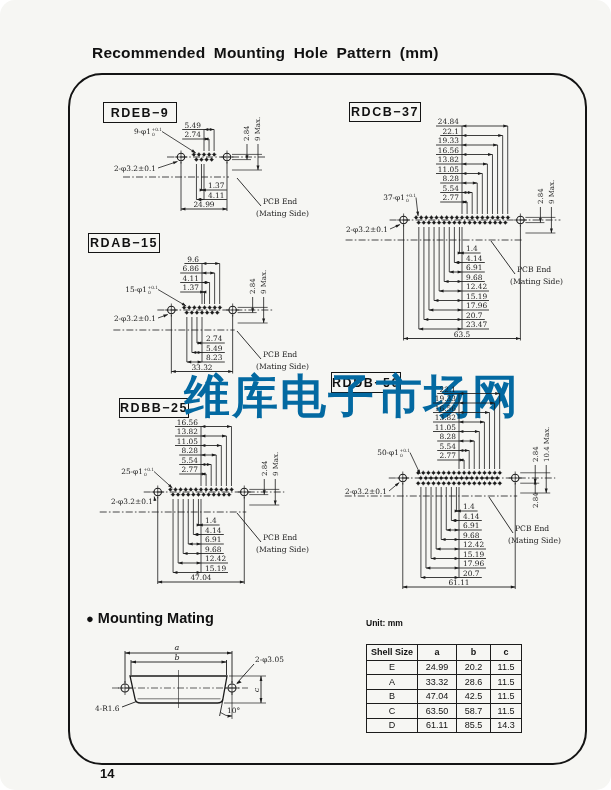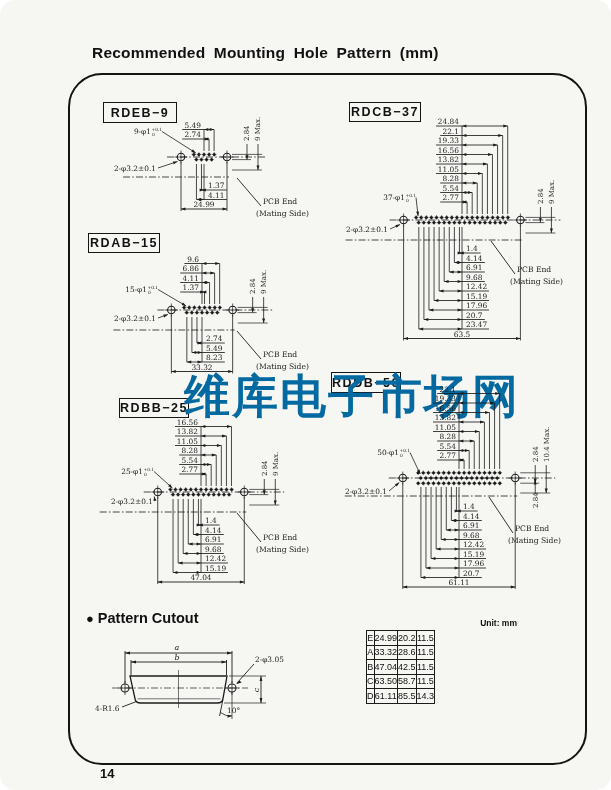--- a/index.html
+++ b/index.html
@@ -11,21 +11,21 @@
          border:2.6px solid #141414;border-radius:34px;}
   .dlabel{position:absolute;border:1.9px solid #141414;background:transparent;
          font-size:12.5px;font-weight:bold;letter-spacing:1.5px;color:#111;
          display:flex;align-items:center;justify-content:center;}
   .heading{position:absolute;left:86px;top:610px;font-size:14.5px;font-weight:bold;color:#111;}
   .heading .bullet{font-size:13px;margin-right:4px;}
   .watermark{position:absolute;left:184px;top:366px;font-size:46px;font-weight:bold;
          color:#0369a1;letter-spacing:2px;z-index:1;white-space:nowrap;}
   svg.layer{position:absolute;left:0;top:0;z-index:2;}
   .tablewrap{position:absolute;left:366px;top:618px;z-index:3;}
-  .unit{font-size:8.5px;font-weight:bold;text-align:right;width:151px;margin-bottom:2px;color:#111;}
+  .unit{font-size:8.5px;font-weight:bold;width:151px;margin-bottom:16px;color:#111;}
   table.shell{border-collapse:collapse;background:transparent;}
   table.shell th,table.shell td{border:1.2px solid #1c1c1c;font-size:9px;text-align:center;
          padding:0;height:13.5px;color:#111;}
   table.shell th{font-weight:bold;height:14.5px;}
   .c0{width:50px;}.c1{width:38px;}.c2{width:33px;}.c3{width:30px;}
   .pagenum{position:absolute;left:52px;top:766px;font-size:13px;font-weight:bold;color:#111;margin-left:48px;}
 </style>
 </head>
 <body>
 
@@ -936,21 +936,21 @@
         <text x="387" y="494" fill="#1c1c1c" font-size="7.4" text-anchor="end" font-family="&quot;DejaVu Serif&quot;,serif">2-φ3.2±0.1</text>
         <line x1="389" y1="491" x2="399.2788" y2="482.5" stroke="#1c1c1c" stroke-width="0.8"></line>
         <polygon points="399.2788,482.5 396.84390838097653,486.45996247502535 394.9320855033861,484.1480512992399" fill="#1c1c1c"></polygon>
         <text x="515" y="531" fill="#1c1c1c" font-size="7.6" text-anchor="start" font-family="&quot;DejaVu Serif&quot;,serif">PCB End</text>
         <text x="508" y="543" fill="#1c1c1c" font-size="7.6" text-anchor="start" font-family="&quot;DejaVu Serif&quot;,serif">(Mating Side)</text>
         <line x1="513" y1="533" x2="489" y2="497" stroke="#1c1c1c" stroke-width="0.9"></line>
       </g>
     </svg>
 
   <div class="heading">
-    <span class="bullet">●</span><span>Pattern Cutout</span>
+    <span class="bullet">●</span><span>Mounting Mating</span>
   </div>
 
   <svg class="layer" width="611" height="790" viewBox="0 0 611 790">
     <g stroke="#1c1c1c" stroke-width="0.9" fill="none">
 
       <path d="M130,676 L227,676 L222.8,699.5 Q222,703 217.5,703 L140.5,703 Q136,703 135.2,699.5 Z" stroke-width="1.3"></path>
       <path d="M137.5,698.8 L220.5,698.8" stroke-width="0.6"></path>
 
       <line x1="178.5" y1="670" x2="178.5" y2="708" stroke-width="0.6"></line>
       <line x1="112" y1="688" x2="248" y2="688" stroke-width="0.7" stroke-dasharray="7 2.2 1.6 2.2"></line>
@@ -997,20 +997,26 @@
       <text x="255" y="662" font-size="7.4">2-φ3.05</text>
       <text x="95" y="711" font-size="7.4">4-R1.6</text>
       <text x="227" y="713" font-size="7.4">10°</text>
     </g>
   </svg>
 
   <div class="tablewrap">
     <div class="unit">Unit: mm</div>
     <table class="shell">
       <tbody>
+          <tr>
+        <th class="c0">Shell Size</th>
+        <th class="c1">a</th>
+        <th class="c2">b</th>
+        <th class="c3">c</th>
+      </tr>
       <tr>
         <td>E</td>
         <td>24.99</td>
         <td>20.2</td>
         <td>11.5</td>
       </tr>
       <tr>
         <td>A</td>
         <td>33.32</td>
         <td>28.6</td>

